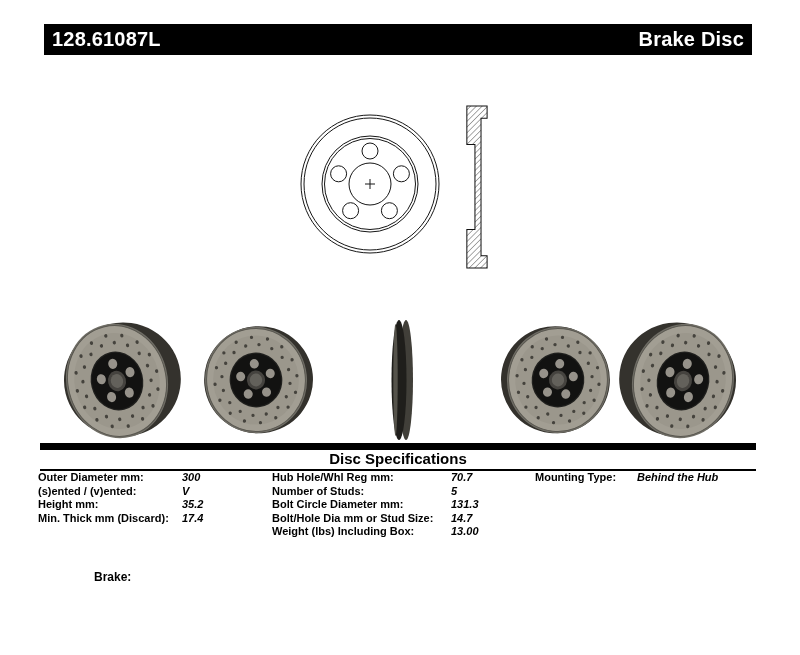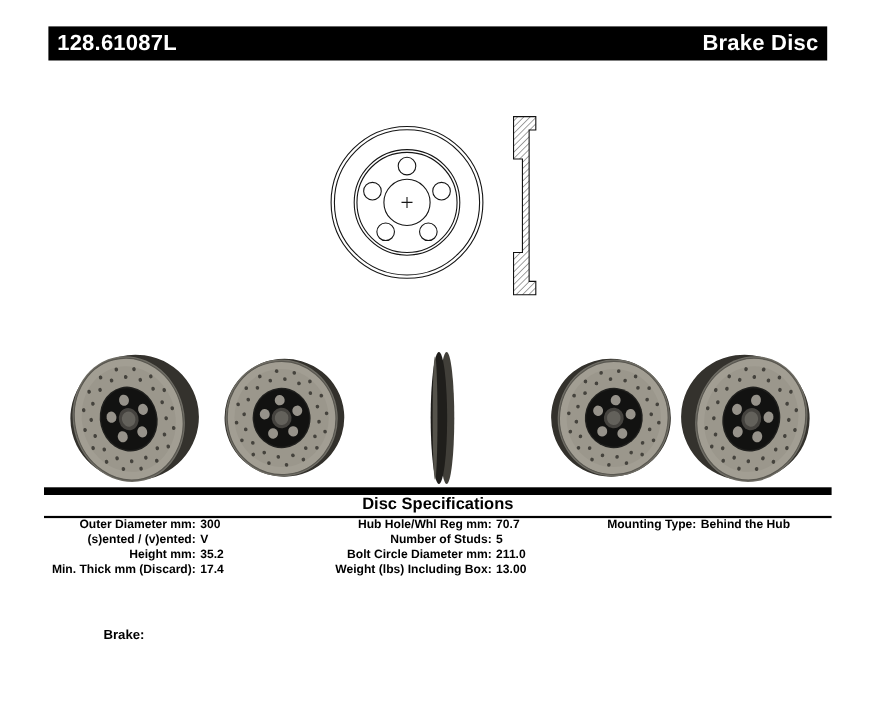--- a/index.html
+++ b/index.html
@@ -33,25 +33,25 @@
                padding:0 0 2px 0; color:#000; }
 
   
   .specs { position:absolute; top:471px; left:0; width:800px;
            font-size:11px; font-weight:bold; color:#000; }
   .spec-col { position:absolute; top:0; }
   .col-left  { left:38px;  width:225px; }
   .col-mid   { left:272px; width:250px; }
   .col-right { left:535px; width:230px; }
   .spec-row { display:flex; line-height:13.5px; }
-  .spec-label { text-align:right; white-space:nowrap; }
+  .spec-label { white-space:nowrap; }
   .col-left  .spec-label { width:140px; }
   .col-mid   .spec-label { width:175px; }
   .col-right .spec-label { width:98px; }
-  .spec-value { padding-left:4px; text-align:right; white-space:nowrap; }
+  .spec-value { padding-left:4px; text-align:right; white-space:nowrap;font-style:italic; }
 
   .note { position:absolute; left:94px; top:570px; font-size:12px; font-weight:bold; color:#000; }
 </style>
 </head>
 <body>
 
 <svg width="0" height="0" style="position:absolute" aria-hidden="true">
   <defs>
     <pattern id="hatch" width="4" height="4" patternUnits="userSpaceOnUse" patternTransform="rotate(45)">
       <line x1="0" y1="0" x2="0" y2="4" stroke="#444" stroke-width="0.9"></line>
@@ -206,21 +206,25 @@
       <div class="spec-row">
         <span class="spec-label">Hub Hole/Whl Reg mm:</span>
         <span class="spec-value">70.7</span>
       </div>
       <div class="spec-row">
         <span class="spec-label">Number of Studs:</span>
         <span class="spec-value">5</span>
       </div>
       <div class="spec-row">
         <span class="spec-label">Bolt Circle Diameter mm:</span>
-        <span class="spec-value">211.0</span>
+        <span class="spec-value">131.3</span>
+      </div>
+      <div class="spec-row">
+        <span class="spec-label">Bolt/Hole Dia mm or Stud Size:</span>
+        <span class="spec-value">14.7</span>
       </div>
       <div class="spec-row">
         <span class="spec-label">Weight (lbs) Including Box:</span>
         <span class="spec-value">13.00</span>
       </div>
     </div>
 
     <div class="spec-col col-right">
       <div class="spec-row">
         <span class="spec-label">Mounting Type:</span>

